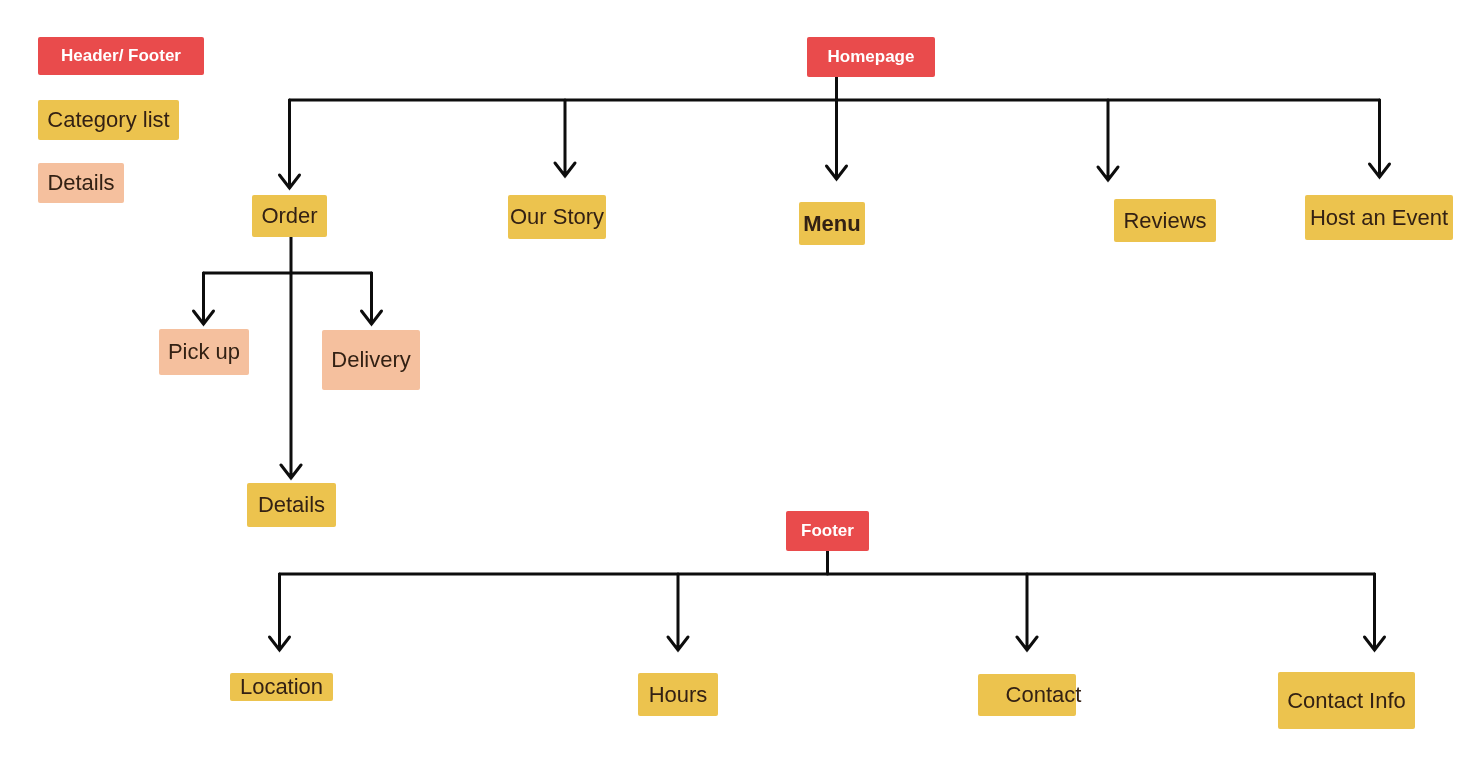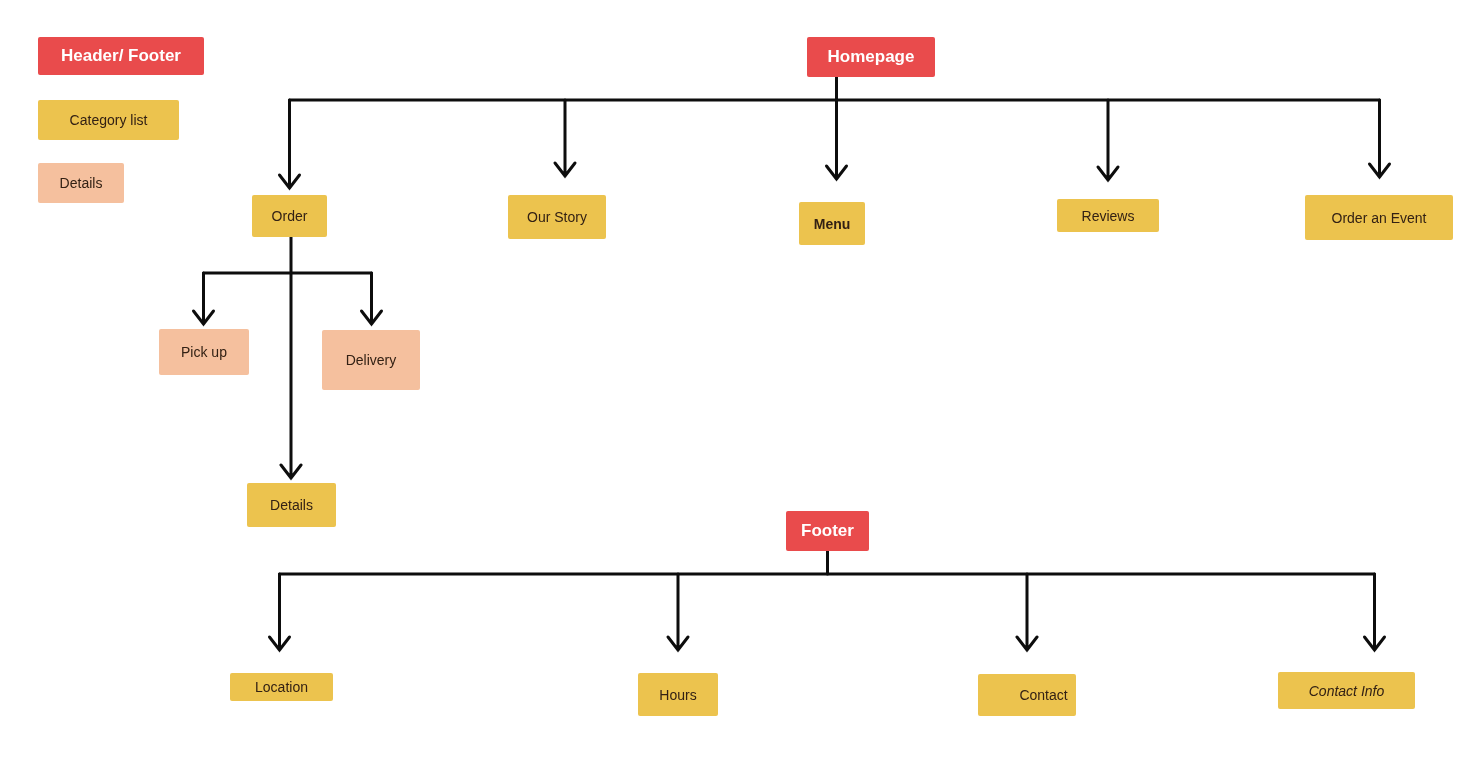--- a/index.html
+++ b/index.html
@@ -8,54 +8,54 @@
     width:1482px;height:767px;
     background:#ffffff;
     font-family:"Liberation Sans","DejaVu Sans",sans-serif;
     overflow:hidden;
   }
   svg.wires{position:absolute;left:0;top:0;pointer-events:none;}
   svg.wires path{fill:none;stroke:var(--line,#0d0d0d);stroke-width:3;stroke-linecap:round;stroke-linejoin:miter;}
   .node{
     position:absolute;
     display:flex;align-items:center;justify-content:center;
-    font-size:14px;
+    font-size:22px;
     color:var(--text_dark,#332114);
     border-radius:2px;
     box-sizing:border-box;
     white-space:nowrap;
   }
   .node.red{background:var(--red,#e94b4c);color:var(--text_light,#ffffff);font-weight:bold;font-size:17px;}
   .node.yellow{background:var(--yellow,#ecc34e);}
   .node.peach{background:var(--peach,#f5c09e);}
 
   
   .n-legend-header-footer{left:38px;top:37px;width:166px;height:38px;}
   .n-legend-category-list{left:38px;top:100px;width:141px;height:40px;}
   .n-legend-details{left:38px;top:163px;width:86px;height:40px;}
 
   
   .n-homepage{left:772px;top:37px;width:128px;height:40px;margin-left:35px;}
   .n-order{left:252px;top:195px;width:75px;height:42px;}
   .n-our-story{left:508px;top:195px;width:98px;height:44px;}
   .n-menu{left:799px;top:202px;width:66px;height:43px;font-weight:bold;}
-  .n-reviews{left:1057px;top:199px;width:102px;height:33px;}
+  .n-reviews{left:1114px;top:199px;width:102px;height:43px;}
   .n-host-an-event{left:1305px;top:195px;width:148px;height:45px;}
 
   
   .n-pick-up{left:159px;top:329px;width:90px;height:46px;}
   .n-delivery{left:322px;top:330px;width:98px;height:60px;}
   .n-gallery{left:247px;top:483px;width:89px;height:44px;}
 
   
   .n-footer{left:786px;top:511px;width:83px;height:40px;}
   .n-location{left:230px;top:673px;width:103px;height:28px;}
   .n-hours{left:638px;top:673px;width:80px;height:43px;}
   .n-contact{left:978px;top:674px;width:98px;height:42px;padding-left:33px;}
-  .n-contact-info{left:1278px;top:672px;width:137px;height:37px;font-style:italic;}
+  .n-contact-info{left:1278px;top:672px;width:137px;height:57px;}
 </style>
 </head>
 <body>
 
 <div class="canvas">
 
   <svg class="wires" width="1482" height="767" viewBox="0 0 1482 767">
 
     <path d="M836.5 77 L836.5 100"></path>
     <path d="M289.5 100 L1379.5 100"></path>
@@ -80,21 +80,21 @@
 
   <div class="node red n-legend-header-footer">Header/ Footer</div>
   <div class="node yellow n-legend-category-list">Category list</div>
   <div class="node peach n-legend-details">Details</div>
 
   <div class="node red n-homepage">Homepage</div>
   <div class="node yellow n-order">Order</div>
   <div class="node yellow n-our-story">Our Story</div>
   <div class="node yellow n-menu">Menu</div>
   <div class="node yellow n-reviews">Reviews</div>
-  <div class="node yellow n-host-an-event">Order an Event</div>
+  <div class="node yellow n-host-an-event">Host an Event</div>
 
   <div class="node peach n-pick-up">Pick up</div>
   <div class="node peach n-delivery">Delivery</div>
   <div class="node yellow n-gallery">Details</div>
 
   <div class="node red n-footer">Footer</div>
   <div class="node yellow n-location">Location</div>
   <div class="node yellow n-hours">Hours</div>
   <div class="node yellow n-contact">Contact</div>
   <div class="node yellow n-contact-info">Contact Info</div>

